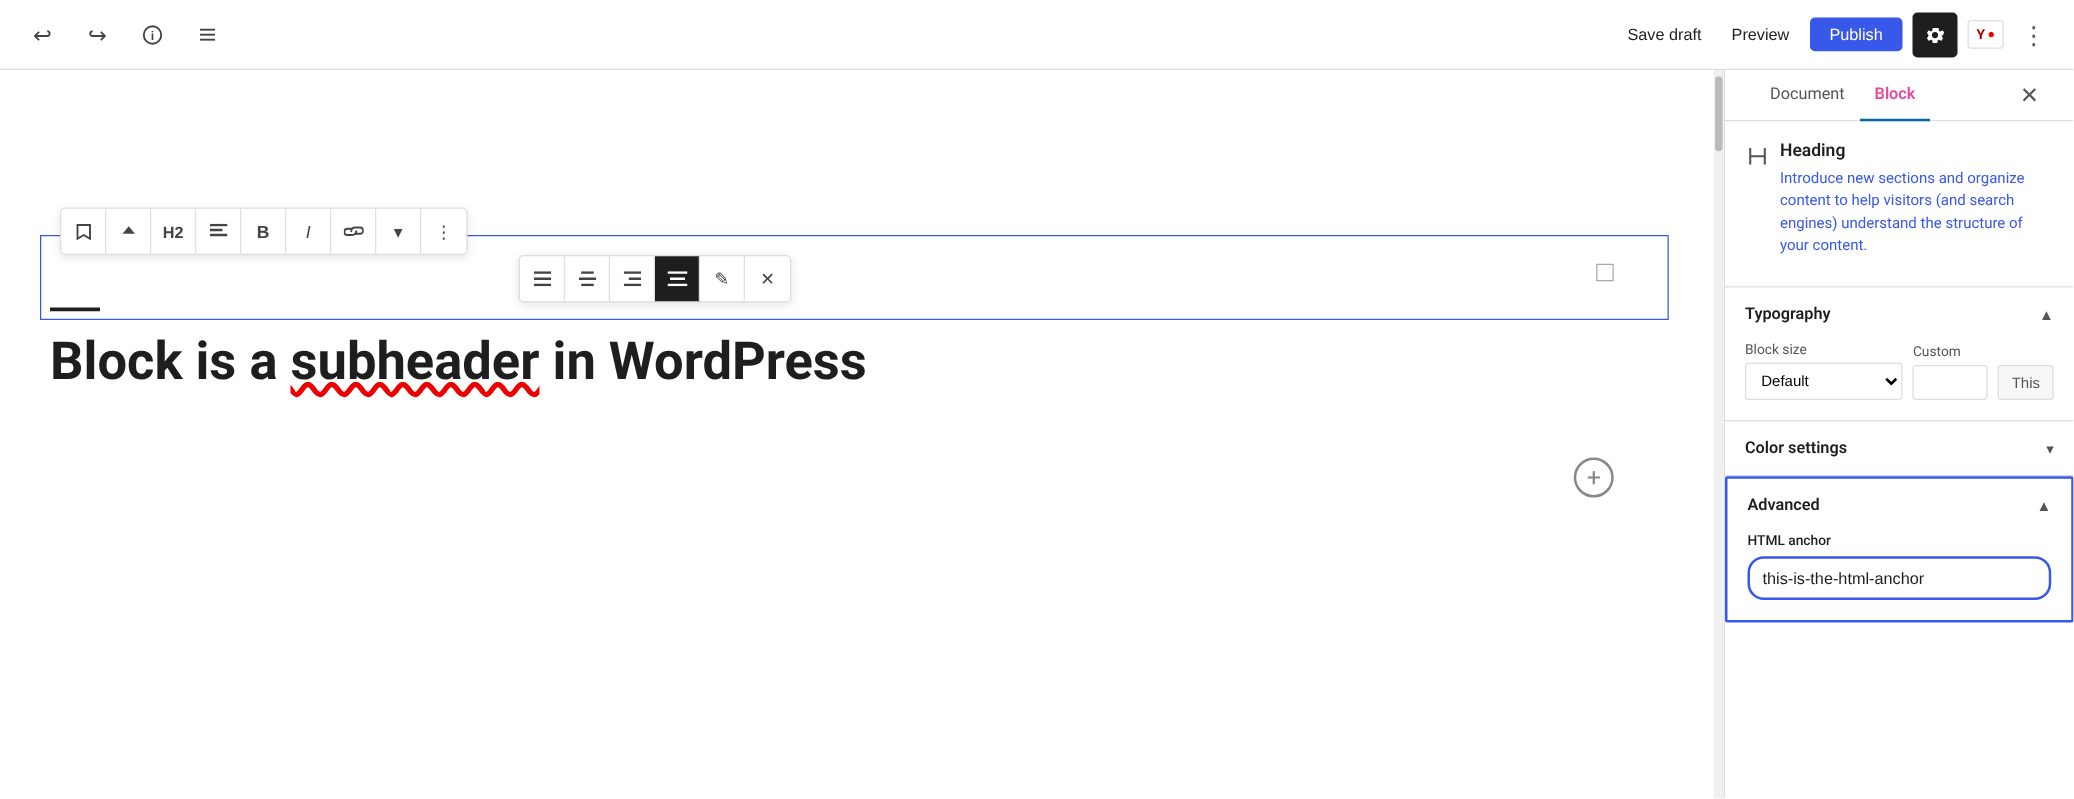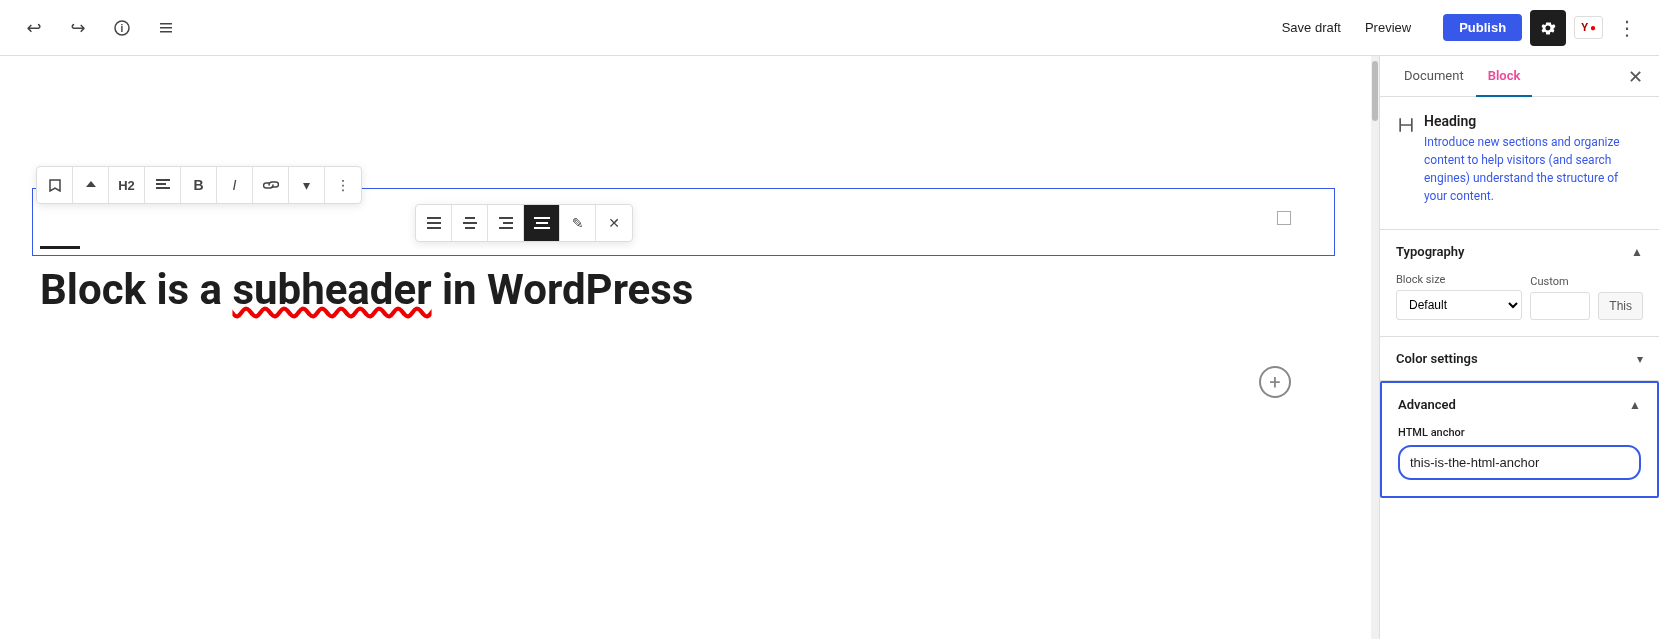--- a/index.html
+++ b/index.html
@@ -64,23 +64,22 @@
       font-size: 13px;
       padding: 4px 8px;
     }
     .publish-btn {
       background: #3858e9;
       color: #fff;
       border: none;
       border-radius: 4px;
       padding: 6px 16px;
       font-size: 13px;
-      font-weight: 700;
-      cursor: pointer;
-      margin-left: 16px;
+      font-weight: 400;
+      cursor: pointer;
     }
     .yoast-icon {
       display: flex;
       align-items: center;
       gap: 2px;
       font-size: 11px;
       font-weight: 700;
       color: #a00;
       padding: 4px 6px;
       border-radius: 3px;
@@ -105,21 +104,21 @@
       flex: 1;
       overflow-y: auto;
       background: #fff;
       position: relative;
     }
 
     
     .block-toolbar {
       position: absolute;
       top: 110px;
-      left: 36px;
+      left: 48px;
       display: flex;
       align-items: center;
       background: #fff;
       border: 1px solid #ddd;
       border-radius: 4px;
       box-shadow: 0 2px 8px rgba(0,0,0,0.1);
       z-index: 10;
     }
     .toolbar-btn {
       width: 36px;
@@ -234,21 +233,21 @@
       background: #fff;
       flex-shrink: 0;
       overflow-y: auto;
     }
 
     
     .panel-tabs {
       display: flex;
       align-items: center;
       border-bottom: 1px solid #ddd;
-      padding: 0 12px;
+      padding: 0 24px;
       position: relative;
       flex-shrink: 0;
     }
     .panel-tab {
       padding: 12px 12px;
       font-size: 13px;
       cursor: pointer;
       color: #555;
       border-bottom: 2px solid transparent;
       margin-bottom: -1px;

